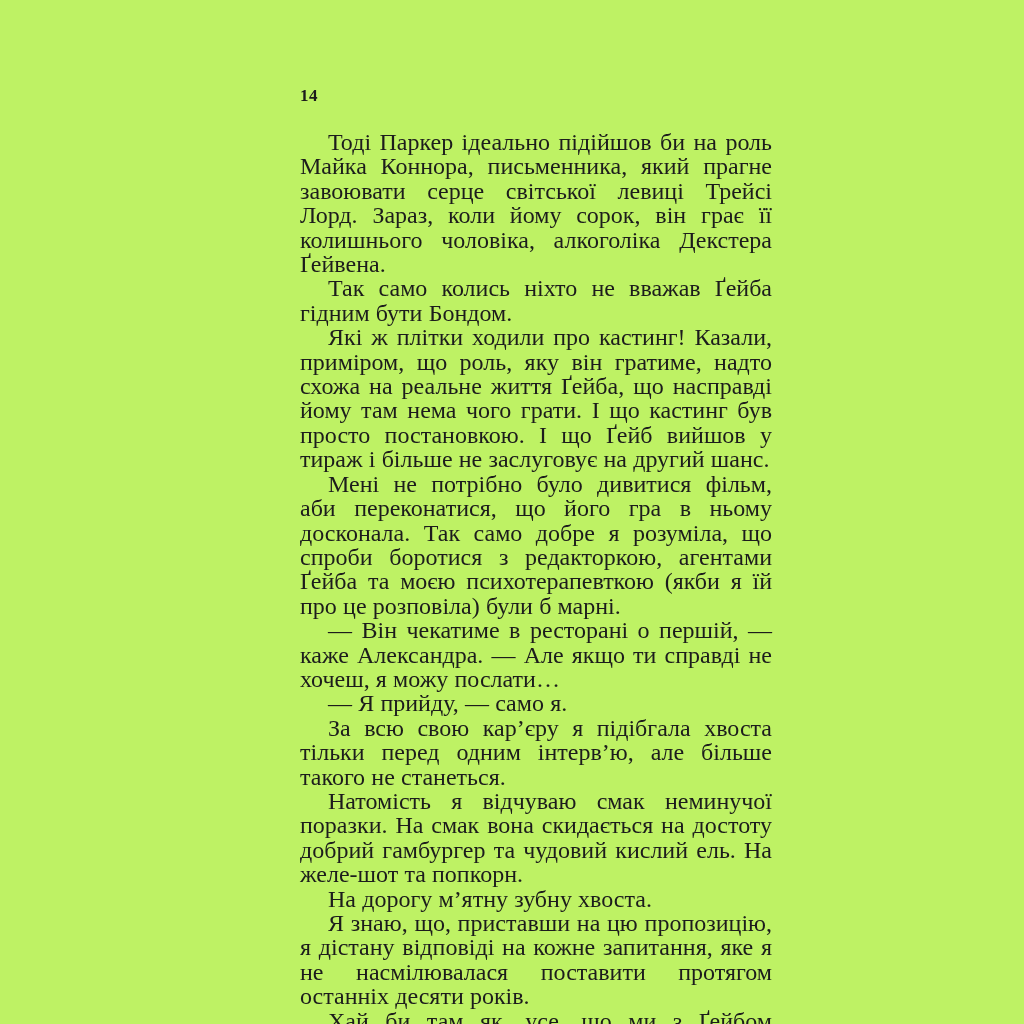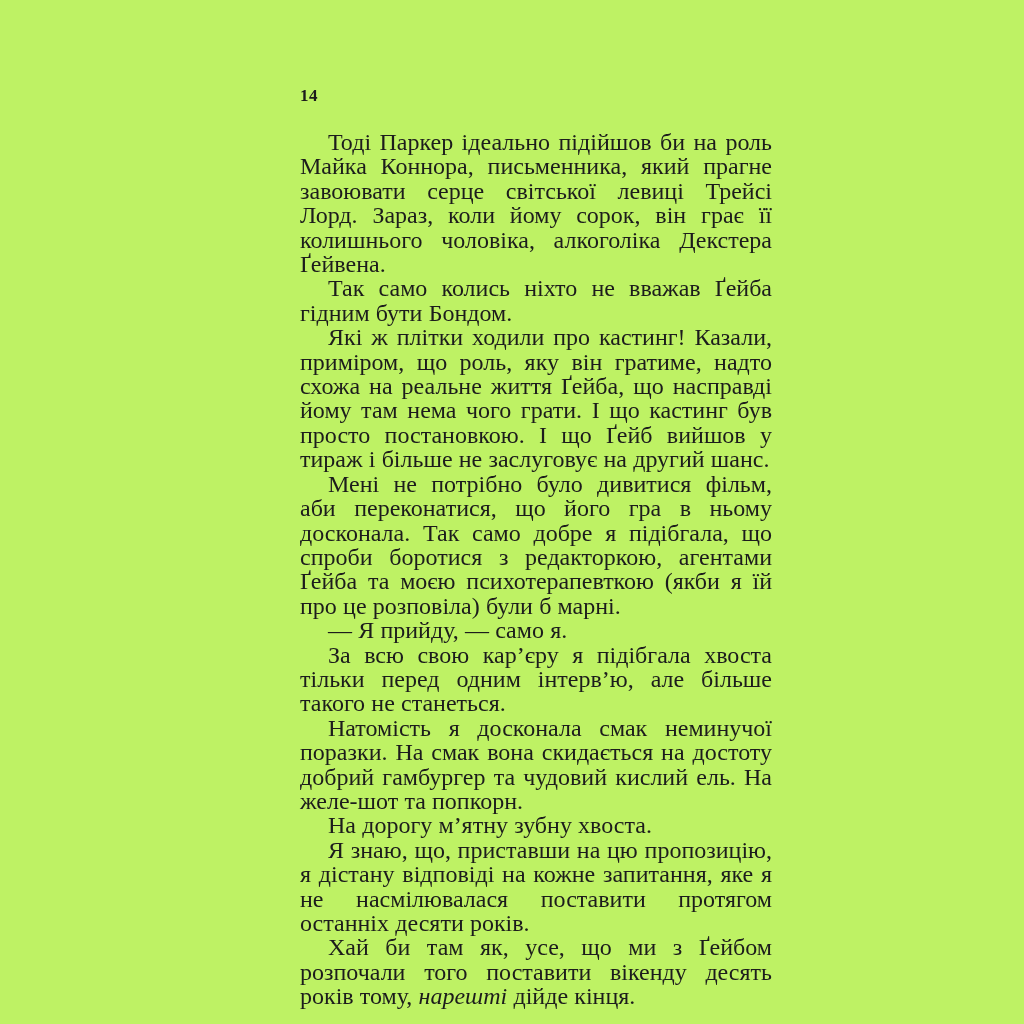--- a/index.html
+++ b/index.html
@@ -46,22 +46,23 @@
 </head>
 <body>
 
 <div class="book-page">
   <div class="content-area">
     <div class="page-number">14</div>
     <div class="text-block">
         <p><span>Тоді Паркер ідеально підійшов би на роль Майка Коннора, письменника, який прагне завоювати серце світської левиці Трейсі Лорд. Зараз, коли йому сорок, він грає її колишнього чоловіка, алкоголіка Декстера Ґейвена.</span></p>
         <p><span>Так само колись ніхто не вважав Ґейба гідним бути Бондом.</span></p>
         <p><span>Які ж плітки ходили про кастинг! Казали, приміром, що роль, яку він гратиме, надто схожа на реальне життя Ґейба, що насправді йому там нема чого грати. І що кастинг був просто постановкою. І що Ґейб вийшов у тираж і більше не заслуговує на другий шанс.</span></p>
-        <p><span>Мені не потрібно було дивитися фільм, аби переконатися, що його гра в ньому досконала. Так само добре я підібгала, що спроби боротися з редакторкою, агентами Ґейба та моєю психотерапевткою (якби я їй про це розповіла) були б марні.</span></p>
+        <p><span>Мені не потрібно було дивитися фільм, аби переконатися, що його гра в ньому досконала. Так само добре я розуміла, що спроби боротися з редакторкою, агентами Ґейба та моєю психотерапевткою (якби я їй про це розповіла) були б марні.</span></p>
+        <p><span>— Він чекатиме в ресторані о першій, — каже Александра. — Але якщо ти справді не хочеш, я можу послати…</span></p>
         <p><span>— Я прийду, — само я.</span></p>
         <p><span>За всю свою кар’єру я підібгала хвоста тільки перед одним інтерв’ю, але більше такого не станеться.</span></p>
-        <p><span>Натомість я досконала смак неминучої поразки. На смак вона скидається на достоту добрий гамбургер та чудовий кислий ель. На желе-шот та попкорн.</span></p>
+        <p><span>Натомість я відчуваю смак неминучої поразки. На смак вона скидається на достоту добрий гамбургер та чудовий кислий ель. На желе-шот та попкорн.</span></p>
         <p><span>На дорогу м’ятну зубну хвоста.</span></p>
         <p><span>Я знаю, що, приставши на цю пропозицію, я дістану відповіді на кожне запитання, яке я не насмілювалася поставити протягом останніх десяти років.</span></p>
         <p><span>Хай би там як, усе, що ми з Ґейбом розпочали того поставити вікенду десять років тому, </span><span class="italic">нарешті</span><span> дійде кінця.</span></p>
       </div>
   </div>
 </div>
 
 </body></html>

